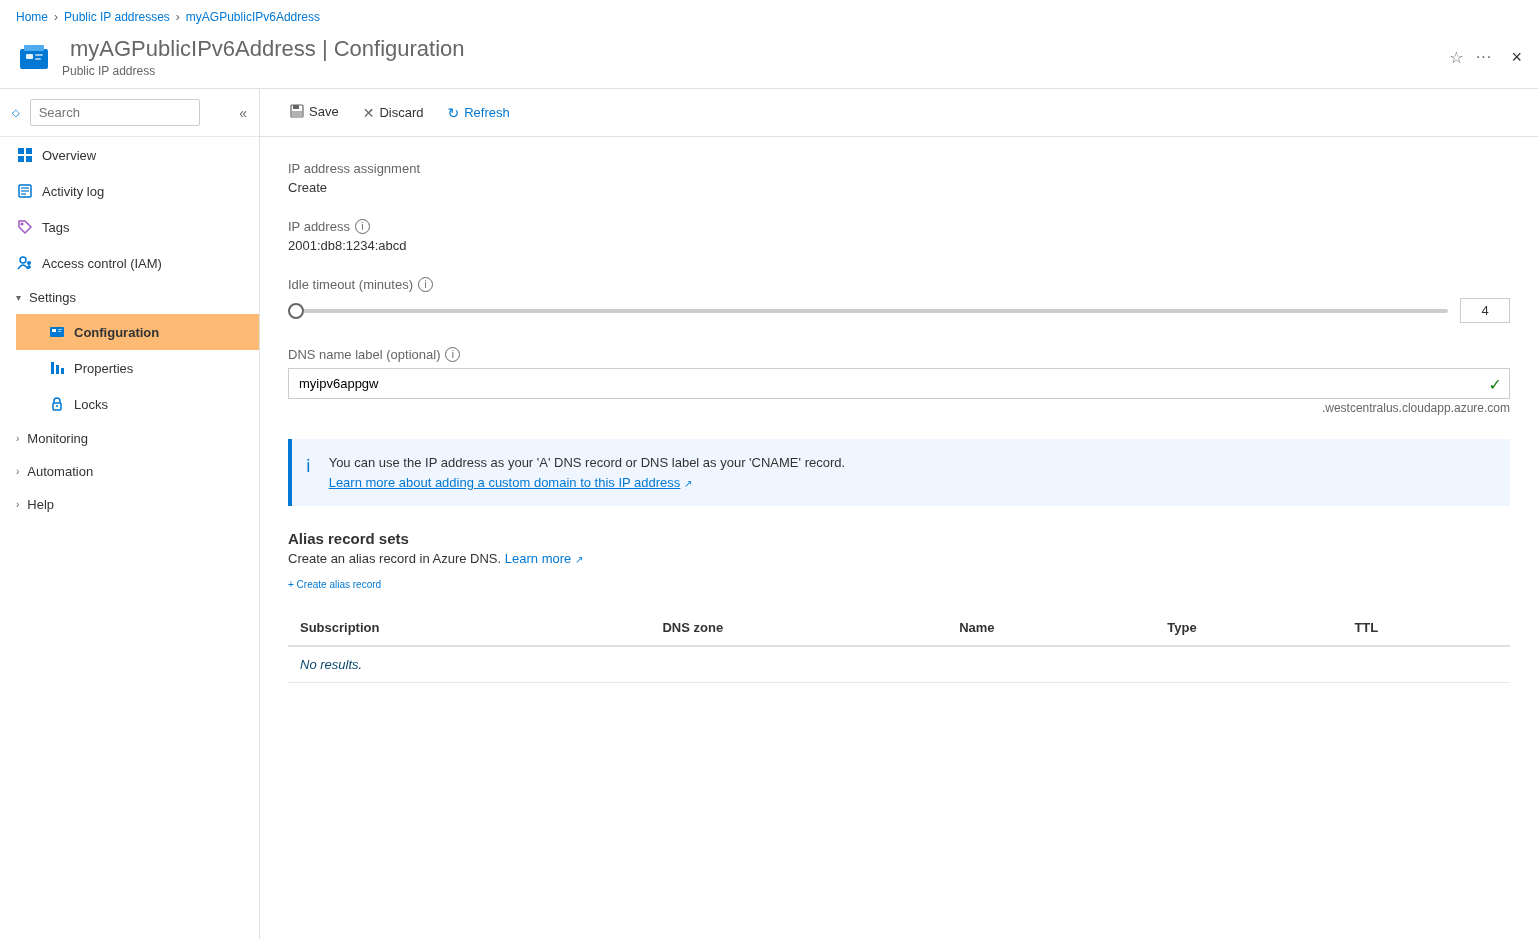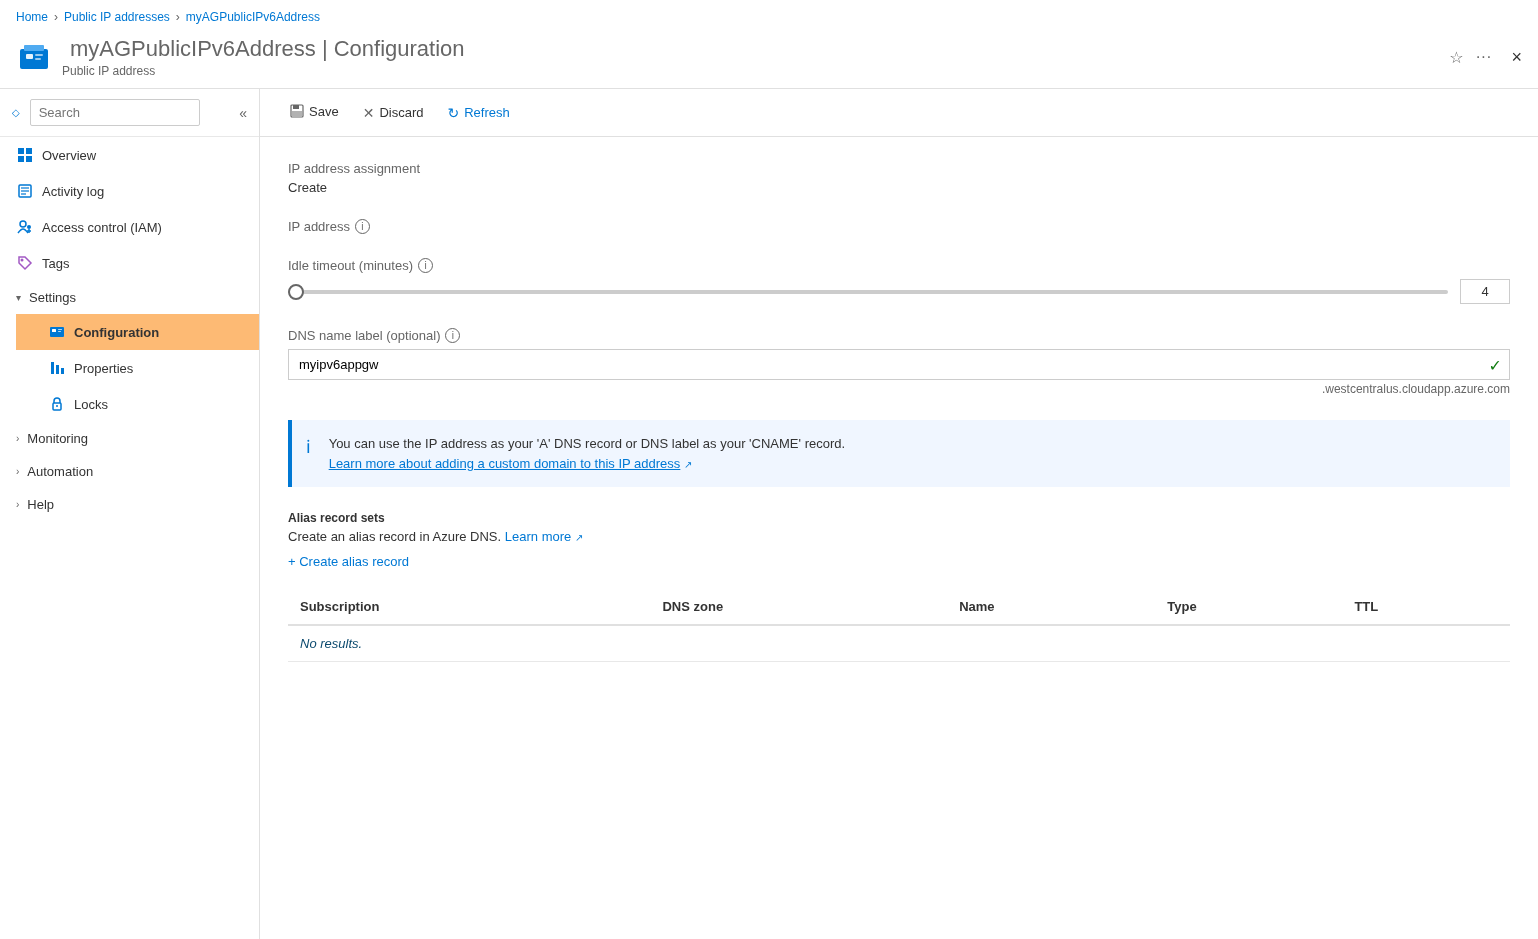--- a/index.html
+++ b/index.html
@@ -66,23 +66,23 @@
     .dns-check { position: absolute; right: 8px; top: 50%; transform: translateY(-50%); color: #107c10; font-size: 16px; }
     .dns-suffix { text-align: right; font-size: 12px; color: #666; margin-top: 2px; }
 
     
     .info-box { display: flex; gap: 10px; padding: 14px; background: #f0f6ff; border-left: 4px solid #0078d4; margin-bottom: 24px; }
     .info-box-icon { color: #0078d4; font-size: 18px; flex-shrink: 0; }
     .info-box-text { font-size: 13px; color: #333; line-height: 1.5; margin-left: 8px; }
     .info-box-link { color: #0078d4; text-decoration: underline; cursor: pointer; }
 
     
-    .section-title { font-size: 12px; font-weight: 600; margin-bottom: 4px; }
+    .section-title { font-size: 15px; font-weight: 600; margin-bottom: 4px; }
     .section-desc { font-size: 13px; color: #333; margin-bottom: 10px; }
-    .create-link { color: #0078d4; cursor: pointer; font-size: 13px; display: inline-flex; align-items: center; gap: 3px; margin-bottom: 20px; }
+    .create-link { color: #0078d4; cursor: pointer; font-size: 10px; display: inline-flex; align-items: center; gap: 3px; margin-bottom: 20px; }
 
     
     .table { width: 100%; border-collapse: collapse; }
     .table th { text-align: left; font-size: 13px; font-weight: 600; padding: 10px 12px; border-bottom: 2px solid #e0e0e0; color: #333; }
     .table td { padding: 10px 12px; font-size: 13px; border-bottom: 1px solid #e8e8e8; color: #0c4a6e; }
     .no-results { color: #666; font-style: italic; }
     .link { color: #0078d4; cursor: pointer; text-decoration: none; }
   </style>
 </head>
 <body>
@@ -143,43 +143,43 @@
     <div class="sidebar-item">
       <span class="icon">
         <svg width="16" height="16" viewBox="0 0 16 16">
           <rect x="2" y="2" width="12" height="12" rx="1" fill="none" stroke="#0078d4" stroke-width="1.5"></rect>
           <line x1="4" y1="5" x2="12" y2="5" stroke="#0078d4" stroke-width="1.2"></line>
           <line x1="4" y1="8" x2="12" y2="8" stroke="#0078d4" stroke-width="1.2"></line>
           <line x1="4" y1="11" x2="9" y2="11" stroke="#0078d4" stroke-width="1.2"></line>
         </svg>
       </span>
       <span>Activity log</span>
+    </div>
+
+    <div class="sidebar-item">
+      <span class="icon">
+        <svg width="16" height="16" viewBox="0 0 16 16">
+          <path d="M2 2 L8 2 L14 8 L8 14 L2 8 Z" fill="none" stroke="#a259c4" stroke-width="1.5"></path>
+          <circle cx="5" cy="5" r="1.5" fill="#a259c4"></circle>
+        </svg>
+      </span>
+      <span>Tags</span>
     </div>
 
     <div class="sidebar-item">
       <span class="icon">
         <svg width="16" height="16" viewBox="0 0 16 16">
           <circle cx="6" cy="5" r="3" fill="none" stroke="#0078d4" stroke-width="1.5"></circle>
           <path d="M1 14 Q4 10 6 10 Q8 10 11 14" fill="none" stroke="#0078d4" stroke-width="1.5"></path>
           <circle cx="12" cy="8" r="2" fill="#0078d4"></circle>
           <line x1="12" y1="10" x2="12" y2="14" stroke="#0078d4" stroke-width="1.5"></line>
           <line x1="10" y1="12" x2="14" y2="12" stroke="#0078d4" stroke-width="1.5"></line>
         </svg>
       </span>
       <span>Access control (IAM)</span>
-    </div>
-
-    <div class="sidebar-item">
-      <span class="icon">
-        <svg width="16" height="16" viewBox="0 0 16 16">
-          <path d="M2 2 L8 2 L14 8 L8 14 L2 8 Z" fill="none" stroke="#a259c4" stroke-width="1.5"></path>
-          <circle cx="5" cy="5" r="1.5" fill="#a259c4"></circle>
-        </svg>
-      </span>
-      <span>Tags</span>
     </div>
 
     <div class="sidebar-section">
       <span class="chevron">▾</span>
       <span>Settings</span>
     </div>
 
     <div class="sidebar-subsection">
       <div class="sidebar-item active">
         <span class="icon">
@@ -260,20 +260,21 @@
       <div class="field-group">
         <div class="field-label">IP address assignment</div>
         <div class="field-value">Create</div>
       </div>
 
       <div class="field-group">
         <div class="field-label">
           <span>IP address</span>
           <span class="info-icon">i</span>
         </div>
+        <div class="field-value">2001:db8:1234:abcd</div>
       </div>
 
       <div class="field-group">
         <div class="field-label">
           <span>Idle timeout (minutes)</span>
           <span class="info-icon">i</span>
         </div>
         <div class="slider-container">
           <input type="range" class="slider" min="4" max="30" value="4" style="">
           <div class="slider-value">4</div>

